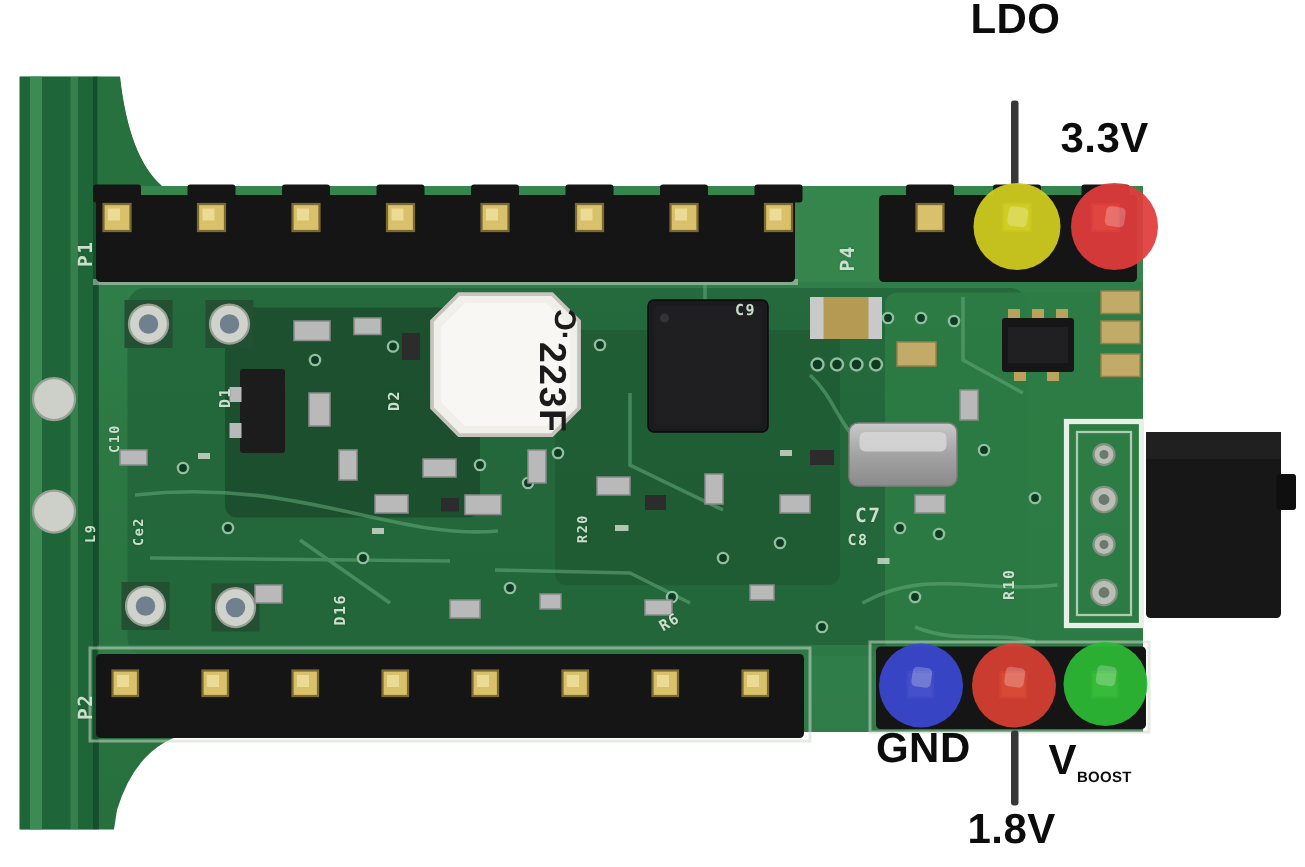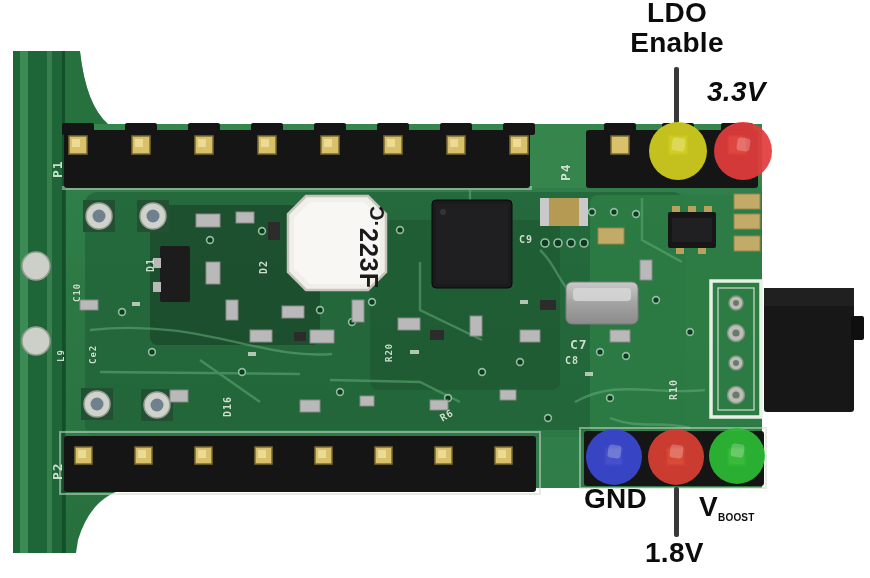--- a/index.html
+++ b/index.html
@@ -337,42 +337,41 @@
         <rect x="667" y="448" width="17" height="17"></rect>
         <rect x="728" y="448" width="17" height="17"></rect>
       </g>
     </g>
   </svg>
 
   <div id="silkscreen-layer">
       <span class="silk" style="left: 50px; top: 178px; font-size: 13px; transform: rotate(-90deg);">P1</span>
       <span class="silk" style="left: 50px; top: 480px; font-size: 13px; transform: rotate(-90deg);">P2</span>
       <span class="silk" style="left: 558px; top: 181px; font-size: 13px; transform: rotate(-90deg);">P4</span>
-      <span class="silk" style="left: 519px; top: 202px; font-size: 10px; transform: rotate(0deg); margin-top: 32px;">C9</span>
+      <span class="silk" style="left: 490px; top: 202px; font-size: 10px; transform: rotate(0deg);">C9</span>
       <span class="silk" style="left: 145px; top: 272px; font-size: 10px; transform: rotate(-90deg);">D1</span>
       <span class="silk" style="left: 258px; top: 274px; font-size: 10px; transform: rotate(-90deg);">D2</span>
       <span class="silk" style="left: 72px; top: 302px; font-size: 9px; transform: rotate(-90deg);">C10</span>
       <span class="silk" style="left: 56px; top: 362px; font-size: 9px; transform: rotate(-90deg);">L9</span>
       <span class="silk" style="left: 88px; top: 364px; font-size: 9px; transform: rotate(-90deg);">Ce2</span>
       <span class="silk" style="left: 222px; top: 417px; font-size: 10px; transform: rotate(-90deg);">D16</span>
       <span class="silk" style="left: 384px; top: 362px; font-size: 9px; transform: rotate(-90deg);">R20</span>
       <span class="silk" style="left: 438px; top: 414px; font-size: 10px; transform: rotate(-30deg);">R6</span>
       <span class="silk" style="left: 570px; top: 337px; font-size: 13px; transform: rotate(0deg);">C7</span>
       <span class="silk" style="left: 565px; top: 355px; font-size: 10px; transform: rotate(0deg);">C8</span>
       <span class="silk" style="left: 668px; top: 400px; font-size: 10px; transform: rotate(-90deg);">R10</span>
     </div>
 
   <div class="anno-label center" style="left:607px;top:-2px;width:140px;">
     <span>LDO</span><br>
-    <span>Enable</span>
   </div>
 
   <div class="pointer-line" style="left: 674px; top: 67px; height: 57px; background: rgb(56, 56, 56);"></div>
 
-  <div class="anno-label" style="left:707px;top:77px;font-style:italic;">3.3V</div>
+  <div class="anno-label" style="left:707px;top:77px;">3.3V</div>
 
   <div class="dot" style="left: 649px; top: 122px; width: 58px; height: 58px; background: rgb(210, 207, 31);"></div>
 
   <div class="dot" style="left: 714px; top: 122px; width: 58px; height: 58px; background: rgb(226, 60, 60);"></div>
 
   <div class="dot" style="left: 586px; top: 429px; width: 56px; height: 56px; background: rgb(58, 72, 210);"></div>
 
   <div class="dot" style="left: 648px; top: 429px; width: 56px; height: 56px; background: rgb(216, 64, 51);"></div>
 
   <div class="dot" style="left: 709px; top: 428px; width: 56px; height: 56px; background: rgb(44, 187, 53);"></div>

